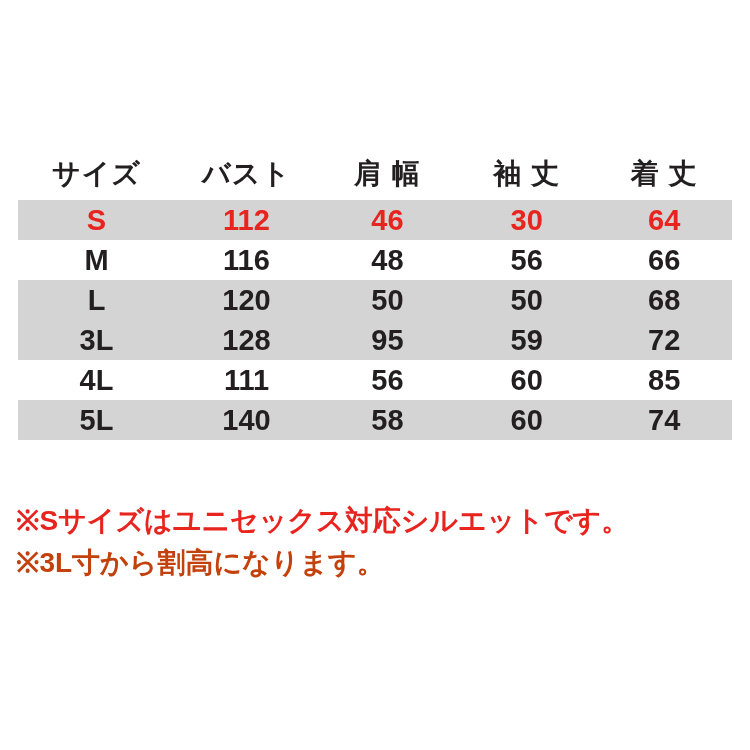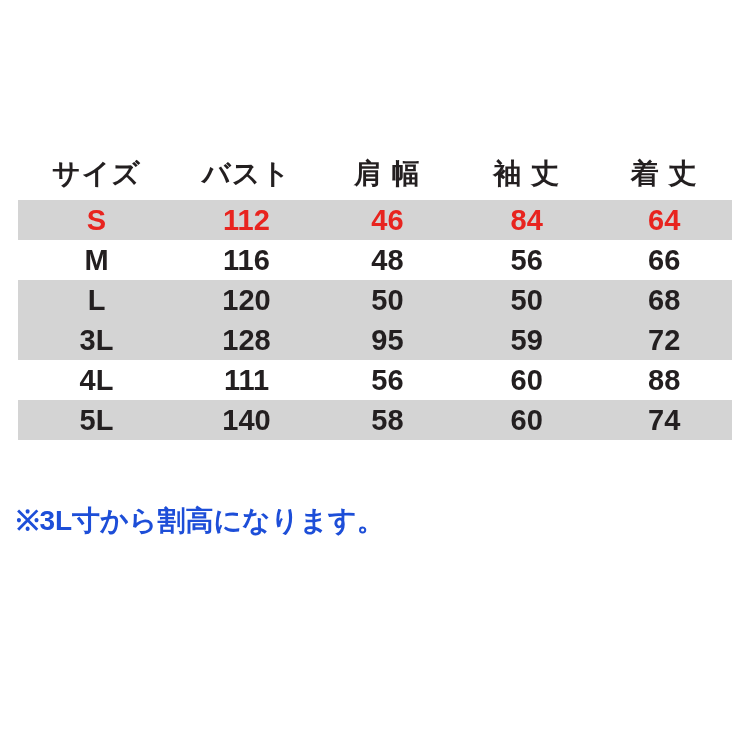--- a/index.html
+++ b/index.html
@@ -67,21 +67,21 @@
   }
   .notes {
     position: absolute;
     left: 16px;
     top: 500px;
     width: 716px;
   }
   .note-line {
     font-size: 28px;
     font-weight: bold;
-    color: #1d4ed8;
+    color: #c2410c;
     line-height: 42px;
     letter-spacing: 0px;
     white-space: nowrap;
   }
   .note-red {
     color: #e8241f;
   }
 </style>
 </head>
 <body>
@@ -104,21 +104,21 @@
           <th>肩 幅</th>
           <th>袖 丈</th>
           <th>着 丈</th>
         </tr>
       </thead>
       <tbody>
         <tr class="shaded highlight">
           <td>S</td>
           <td>112</td>
           <td>46</td>
-          <td>84</td>
+          <td>30</td>
           <td>64</td>
         </tr>
         <tr class="plain">
           <td>M</td>
           <td>116</td>
           <td>48</td>
           <td>56</td>
           <td>66</td>
         </tr>
         <tr class="shaded">
@@ -133,30 +133,31 @@
           <td>128</td>
           <td>95</td>
           <td>59</td>
           <td>72</td>
         </tr>
         <tr class="plain">
           <td>4L</td>
           <td>111</td>
           <td>56</td>
           <td>60</td>
-          <td>88</td>
+          <td>85</td>
         </tr>
         <tr class="shaded">
           <td>5L</td>
           <td>140</td>
           <td>58</td>
           <td>60</td>
           <td>74</td>
         </tr>
       </tbody>
     </table>
   </div>
 
   <div class="notes">
+    <div class="note-line note-red">※Sサイズはユニセックス対応シルエットです。</div>
     <div class="note-line">※3L寸から割高になります。</div>
   </div>
 
 </div>
 
 </body></html>

